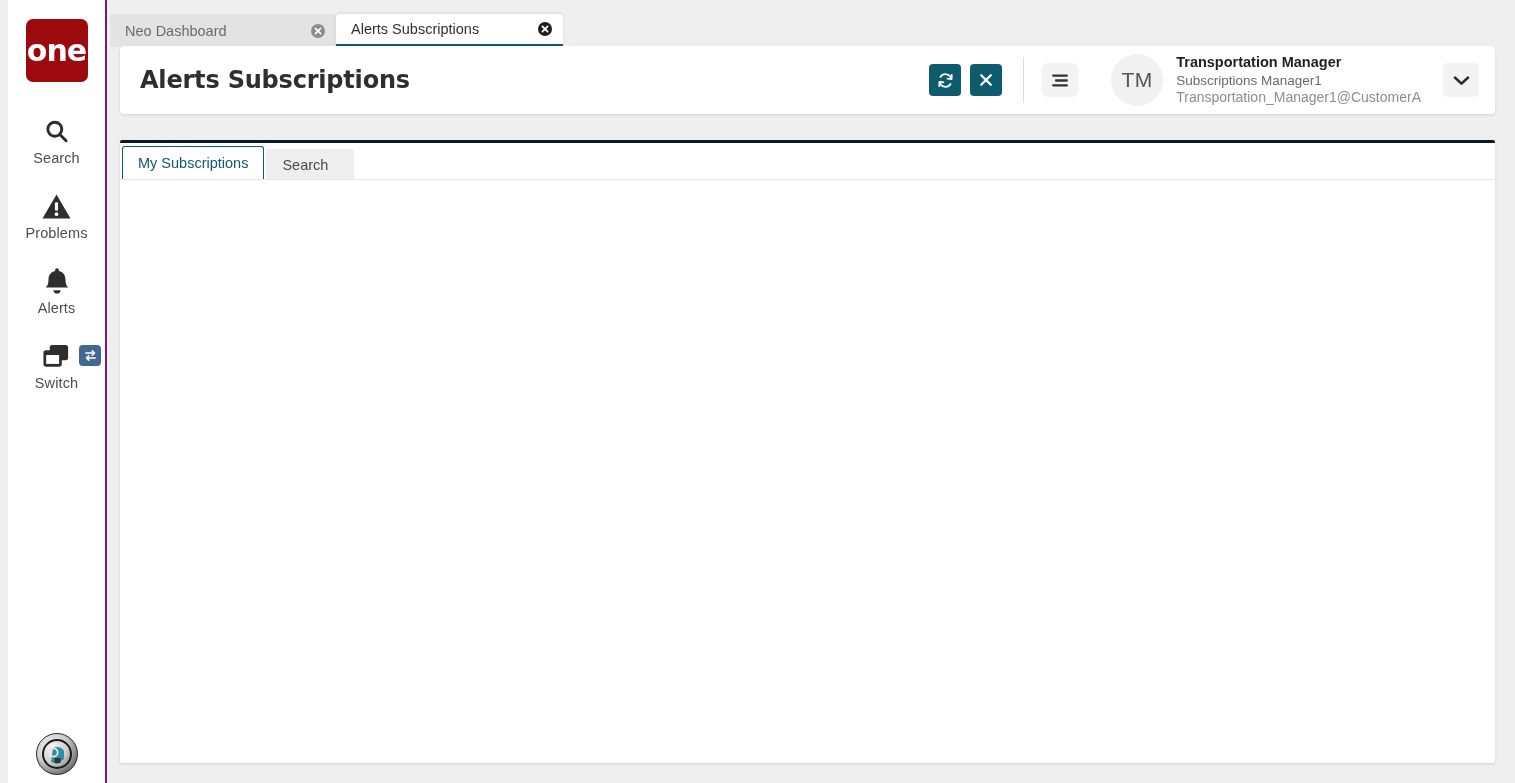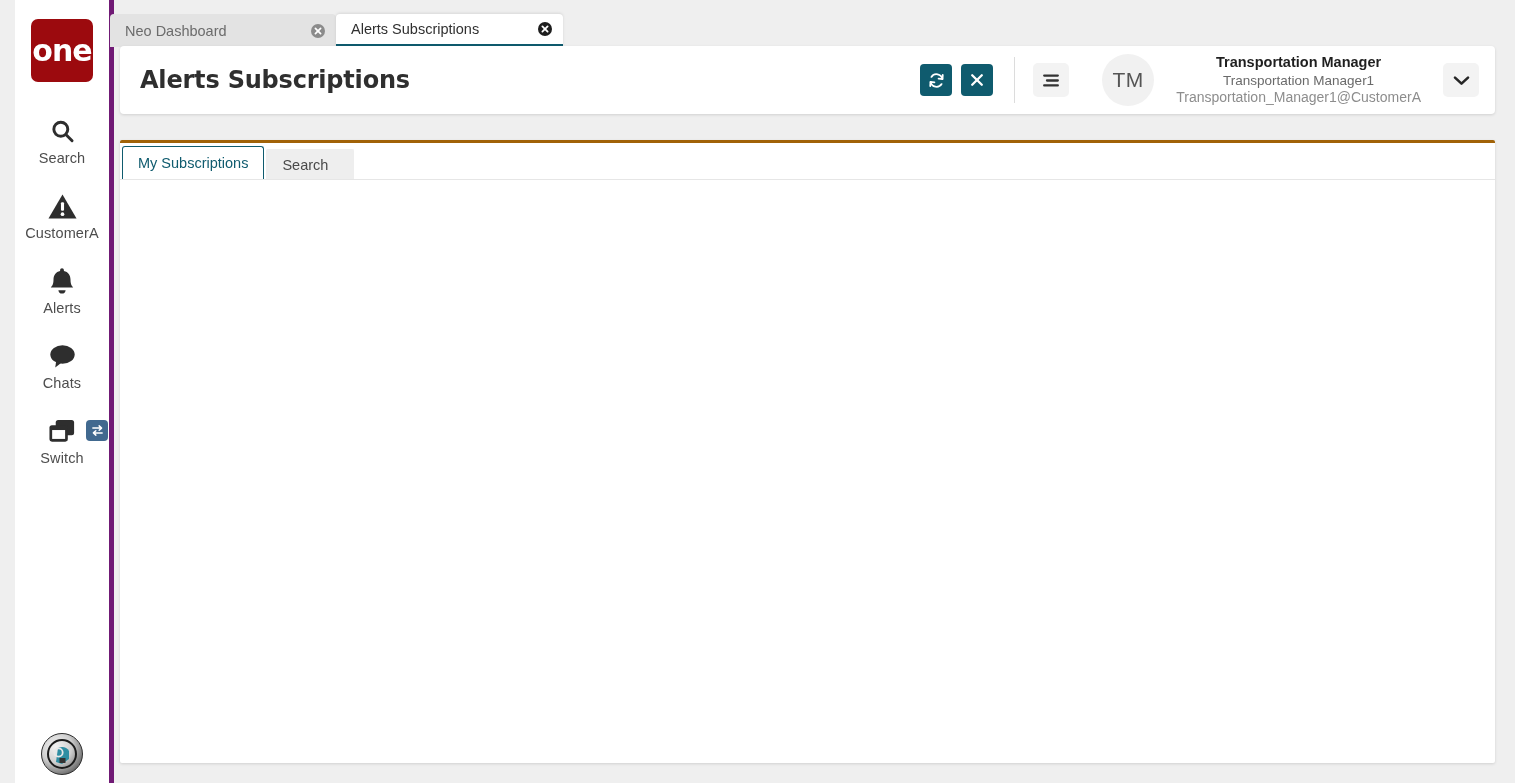--- a/index.html
+++ b/index.html
@@ -6,22 +6,22 @@
   html, body {
     width: 1515px; height: 783px;
     background: #ececec;
     font-family: "Liberation Sans", sans-serif;
     overflow: hidden;
   }
   #app { position: relative; width: 1515px; height: 783px; background: #efefef; }
 
   
   .rail {
-    position: absolute; left: 15px; top: 0; width: 99px; height: 783px;
-    background: #ffffff; border-right: 5px solid #701a75;
+    position: absolute; left: 8px; top: 0; width: 99px; height: 783px;
+    background: #ffffff; border-right: 2px solid #701a75;
     display: flex; flex-direction: column; align-items: center;
   }
   .logo {
     width: 62px; height: 63px; margin-top: 19px;
     background: #9c0a0e; border-radius: 7px;
     display: flex; align-items: center; justify-content: center;
     color: #fff; font-size: 30px; font-weight: 700; letter-spacing: -1px;
     font-family: "DejaVu Sans", sans-serif;
   }
   .rail-items { margin-top: 21px; width: 100%; display: flex; flex-direction: column; align-items: center; }
@@ -96,34 +96,34 @@
     width: 36px; height: 34px; border-radius: 5px; border: none;
     background: #f3f3f3; cursor: pointer;
     display: flex; align-items: center; justify-content: center;
   }
   .user-block { display: flex; align-items: center; margin-left: 33px; }
   .user-avatar {
     width: 52px; height: 52px; border-radius: 50%; background: #f1f1f1;
     display: flex; align-items: center; justify-content: center;
     color: #555; font-size: 21px; letter-spacing: .5px;
   }
-  .user-text { margin-left: 22px; line-height: 1.28; text-align: center; }
+  .user-text { margin-left: 13px; line-height: 1.28; }
   .user-name { font-size: 14.5px; font-weight: 700; color: #1f1f1f; }
   .user-sub { font-size: 13.5px; color: #6a6a6a; }
   .user-email { font-size: 14px; color: #8d8d8d; }
   .chev-btn {
     width: 36px; height: 34px; border-radius: 5px; border: none; background: #f3f3f3;
     cursor: pointer; display: flex; align-items: center; justify-content: center;
     margin-left: 22px; margin-right: 16px;
   }
 
   
   .content-card {
     position: absolute; left: 120px; top: 140px; width: 1375px; height: 623px;
-    background: #fff; border-top: 3px solid #a16207; border-radius: 2px;
+    background: #fff; border-top: 3px solid #0f172a; border-radius: 2px;
     box-shadow: 0 1px 3px rgba(0,0,0,.13);
   }
   .subtabs { display: flex; align-items: flex-end; height: 30px; padding-left: 2px; margin-top: 6px; }
   .subtab {
     height: 30px; display: flex; align-items: center; padding: 0 15px;
     font-size: 14.5px; cursor: pointer; white-space: nowrap;
   }
   .subtab.active {
     background: #fff; color: #0f5b6e;
     border: 1px solid #0f5b6e; border-bottom: none;
@@ -162,42 +162,33 @@
 
 
       <div class="rail-item">
         <span class="rail-icon">
           <svg width="29" height="27" viewBox="0 0 30 27" fill="#2e2e2e">
             <path d="M15 1 L29.5 26 L0.5 26 Z"></path>
             <rect x="13.4" y="9" width="3.2" height="9" rx="1.2" fill="#fff"></rect>
             <circle cx="15" cy="21.4" r="1.9" fill="#fff"></circle>
           </svg>
         </span>
-        <span class="rail-label">CustomerA</span>
+        <span class="rail-label">Problems</span>
       </div>
 
       <div class="rail-item">
         <span class="rail-icon">
           <svg width="26" height="28" viewBox="0 0 26 28" fill="#2e2e2e">
             <path d="M13 1.2 c1.1 0 1.9 .8 1.9 1.9 v.9 c4.3 .9 6.6 4.3 6.6 8.6 0 5.3 1.6 6.6 2.7 7.9 H1.8 c1.1-1.3 2.7-2.6 2.7-7.9 0-4.3 2.3-7.7 6.6-8.6 v-.9 c0-1.1 .8-1.9 1.9-1.9Z"></path>
             <path d="M9.4 23.2 h7.2 c0 2-1.6 3.4-3.6 3.4 s-3.6-1.4-3.6-3.4Z"></path>
           </svg>
         </span>
         <span class="rail-label">Alerts</span>
       </div>
 
-      <div class="rail-item">
-        <span class="rail-icon">
-          <svg width="29" height="26" viewBox="0 0 30 26" fill="#2e2e2e">
-            <ellipse cx="15" cy="11.5" rx="12.6" ry="9.6"></ellipse>
-            <path d="M8.5 18 L7.5 25 L14.5 19.5 Z"></path>
-          </svg>
-        </span>
-        <span class="rail-label">Chats</span>
-      </div>
 
       <div class="rail-item">
         <span class="rail-icon">
           <svg width="29" height="26" viewBox="0 0 30 26" fill="#2e2e2e">
             <rect x="8" y="1.5" width="19" height="16" rx="2.6"></rect>
             <rect x="1.5" y="7" width="19" height="17" rx="2.6"></rect>
             <rect x="4.3" y="12" width="13.4" height="9.2" fill="#fff"></rect>
           </svg>
         </span>
         <span class="switch-badge">
@@ -278,21 +269,21 @@
           <line x1="1.2" y1="1.6" x2="14.8" y2="1.6"></line>
           <line x1="4" y1="6.5" x2="14.8" y2="6.5"></line>
           <line x1="1.2" y1="11.4" x2="14.8" y2="11.4"></line>
         </svg>
       </button>
 
       <div class="user-block">
         <div class="user-avatar">TM</div>
         <div class="user-text">
           <div class="user-name">Transportation Manager</div>
-          <div class="user-sub">Transportation Manager1</div>
+          <div class="user-sub">Subscriptions Manager1</div>
           <div class="user-email">Transportation_Manager1@CustomerA</div>
         </div>
       </div>
 
       <button class="chev-btn">
         <svg width="17" height="11" viewBox="0 0 17 11" fill="none" stroke="#262626" stroke-width="2.6" stroke-linecap="round" stroke-linejoin="round">
           <polyline points="2,2.6 8.5,8.6 15,2.6"></polyline>
         </svg>
       </button>
 

